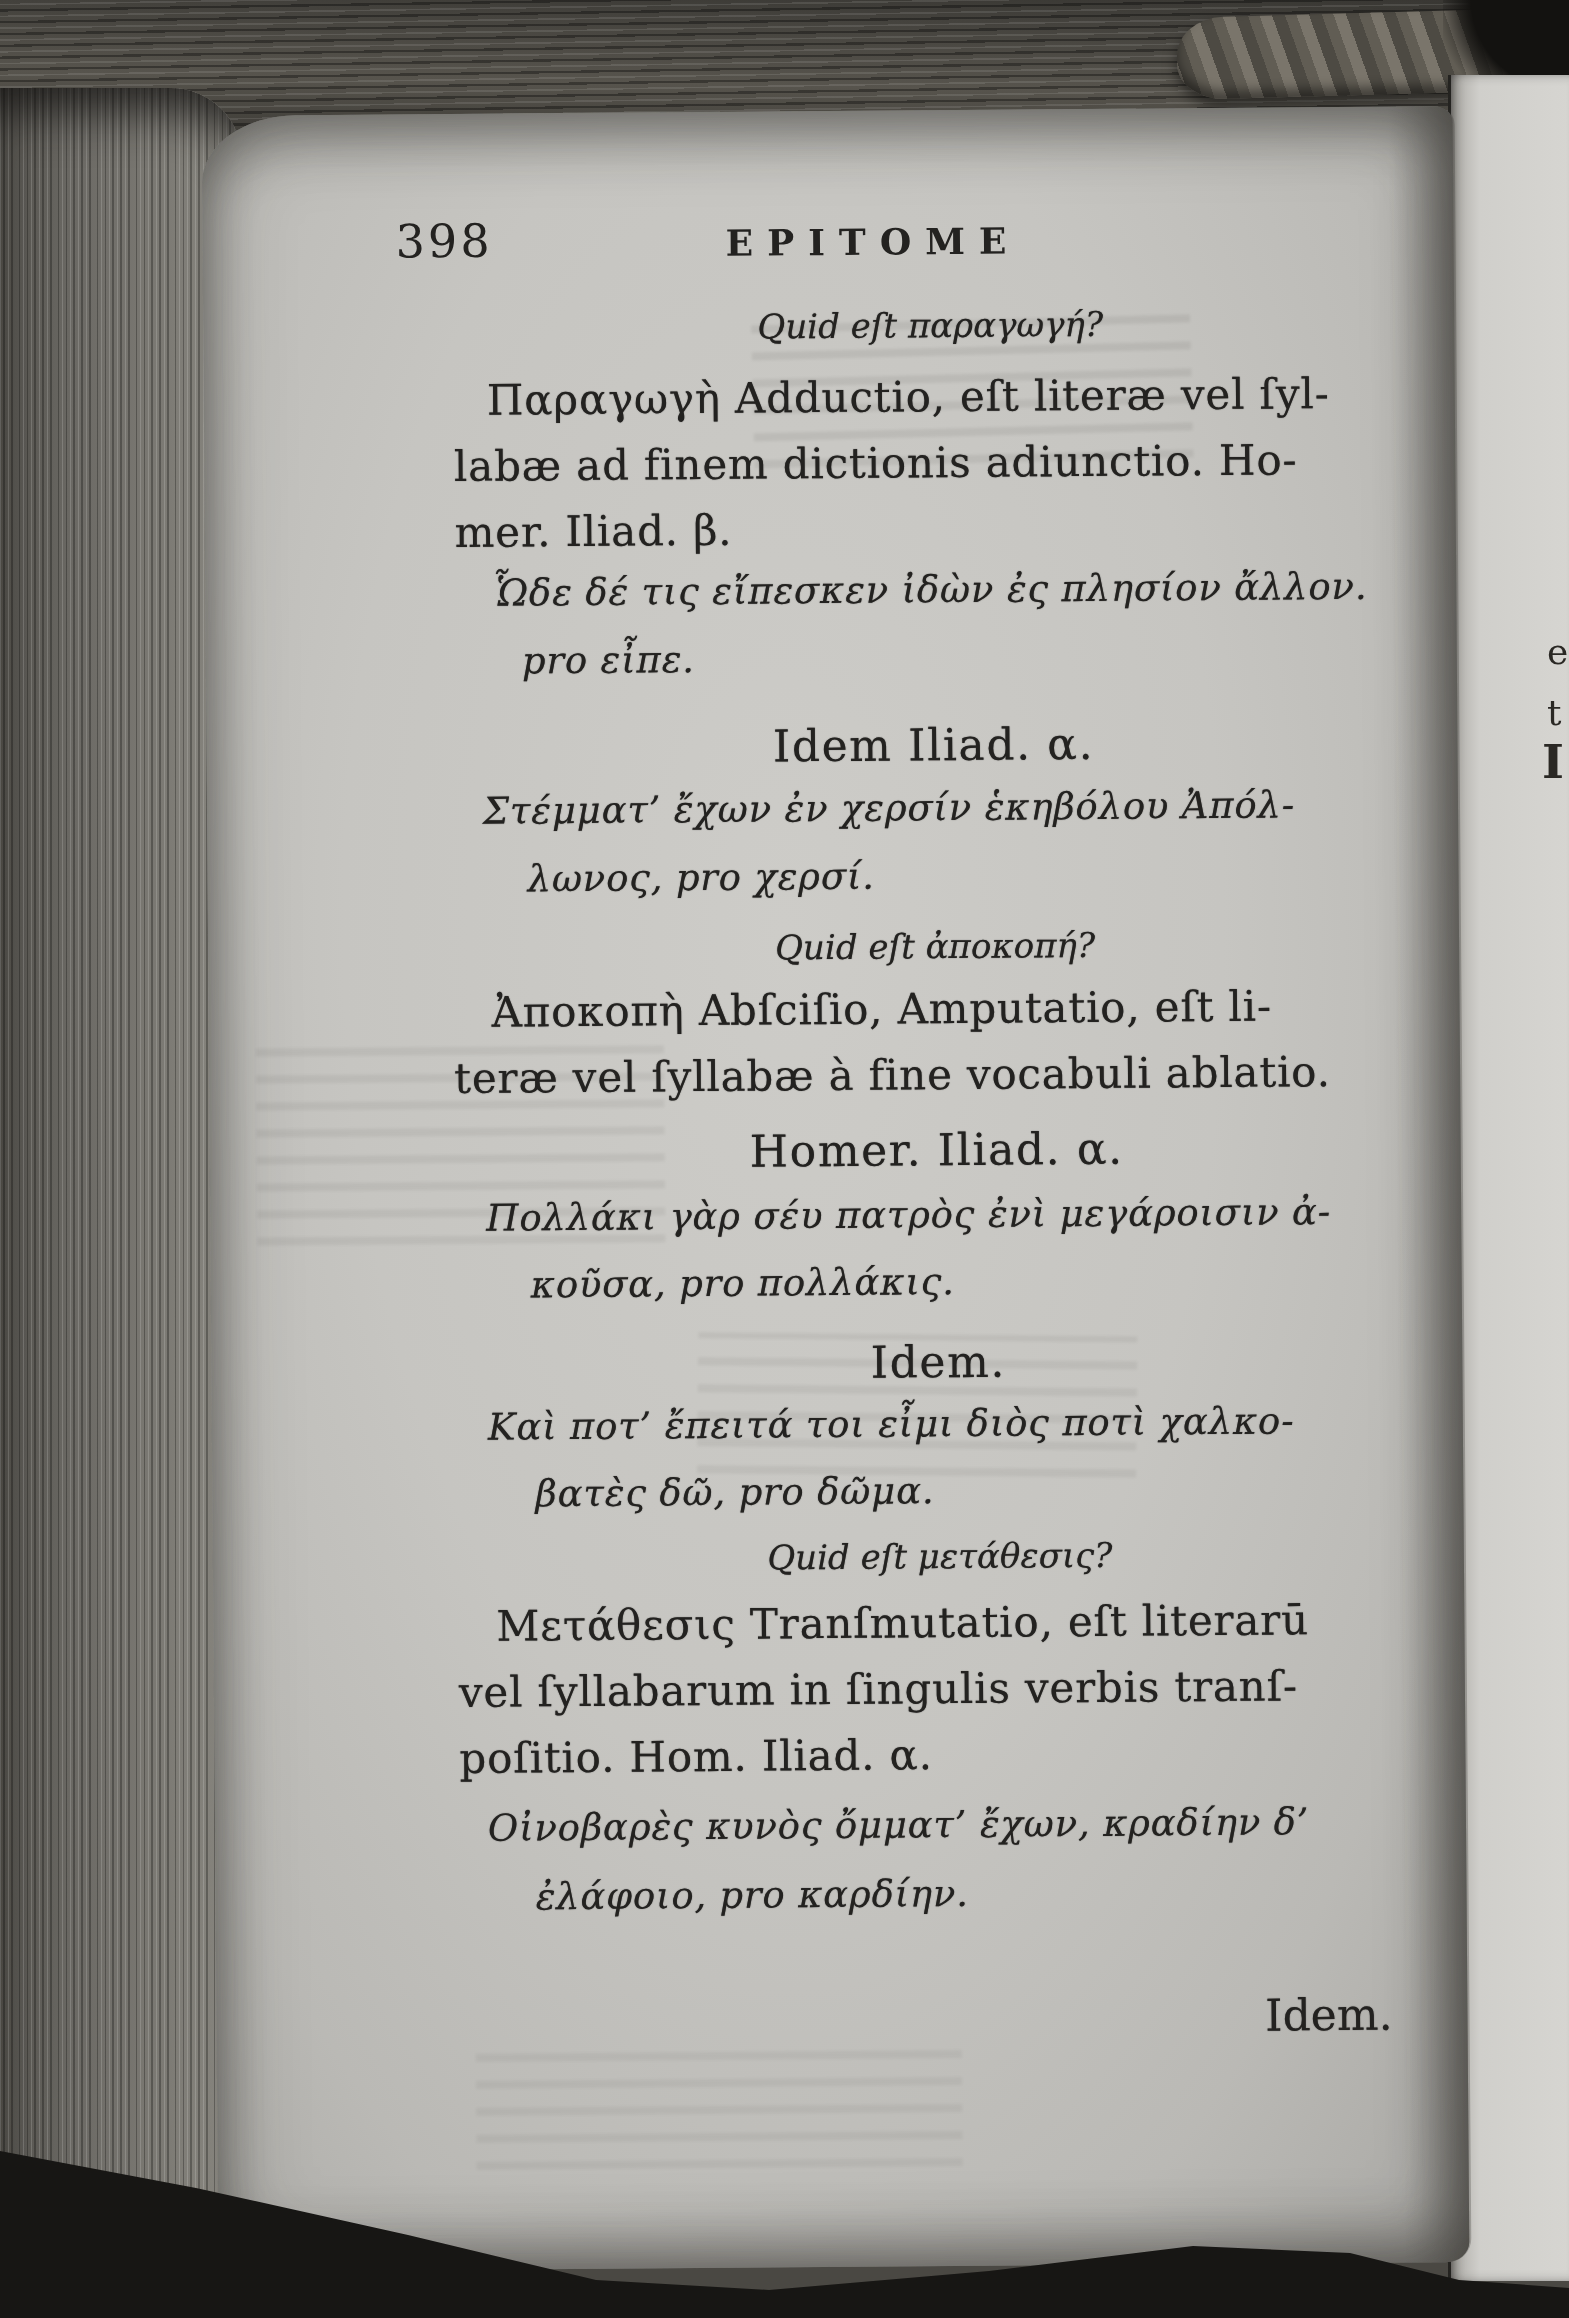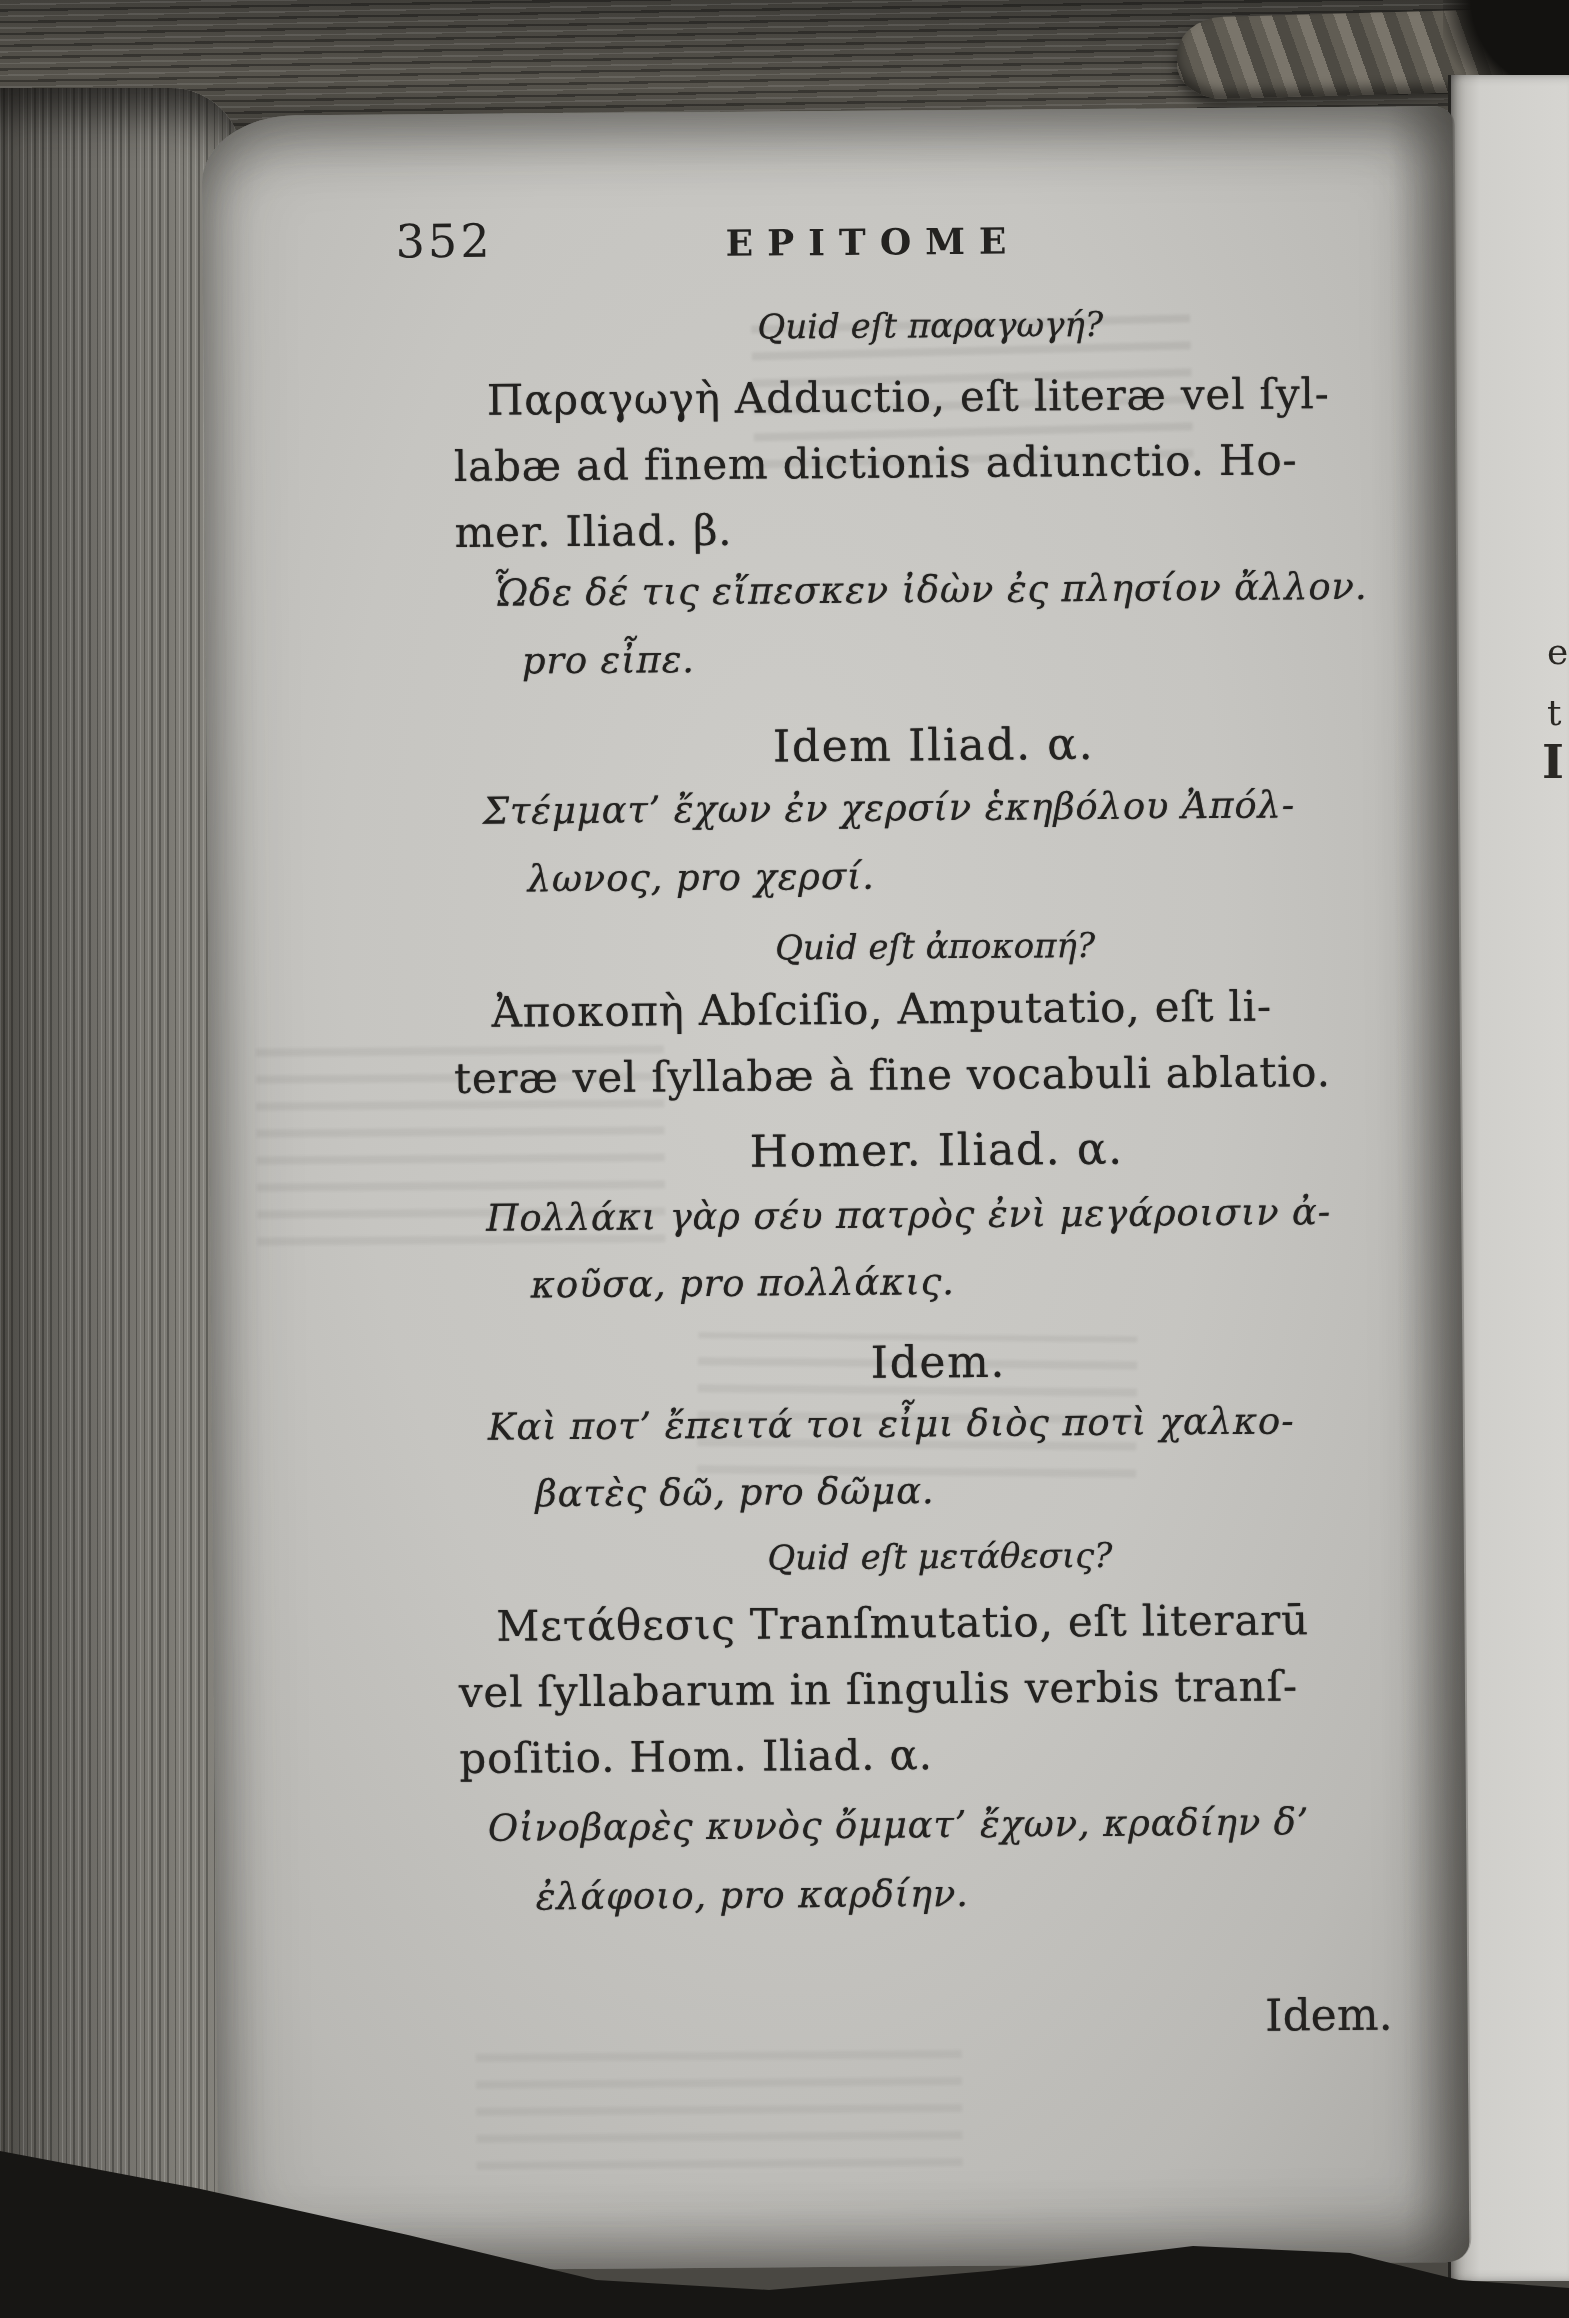--- a/index.html
+++ b/index.html
@@ -133,21 +133,21 @@
     <span class="frag f1">t</span>
     <span class="frag f2">I</span>
   </div>
 
   <div class="page">
     <div class="ghost g0"></div>
     <div class="ghost g1"></div>
     <div class="ghost g2"></div>
     <div class="ghost g3"></div>
 
-    <div class="pageno">352</div>
+    <div class="pageno">398</div>
     <div class="runhead">EPITOME</div>
 
     <div class="col">
       <div class="ln q q0">Quid eſt παραγωγή?</div>
 
       <div class="ln roman p1a">Παραγωγὴ Adductio, eſt literæ vel ſyl-</div>
       <div class="ln roman p1b">labæ ad finem dictionis adiunctio. Ho-</div>
       <div class="ln roman p1c">mer. Iliad. β.</div>
 
       <div class="ln greek v2a">Ὧδε δέ τις εἴπεσκεν ἰδὼν ἐς πλησίον ἄλλον.</div>

